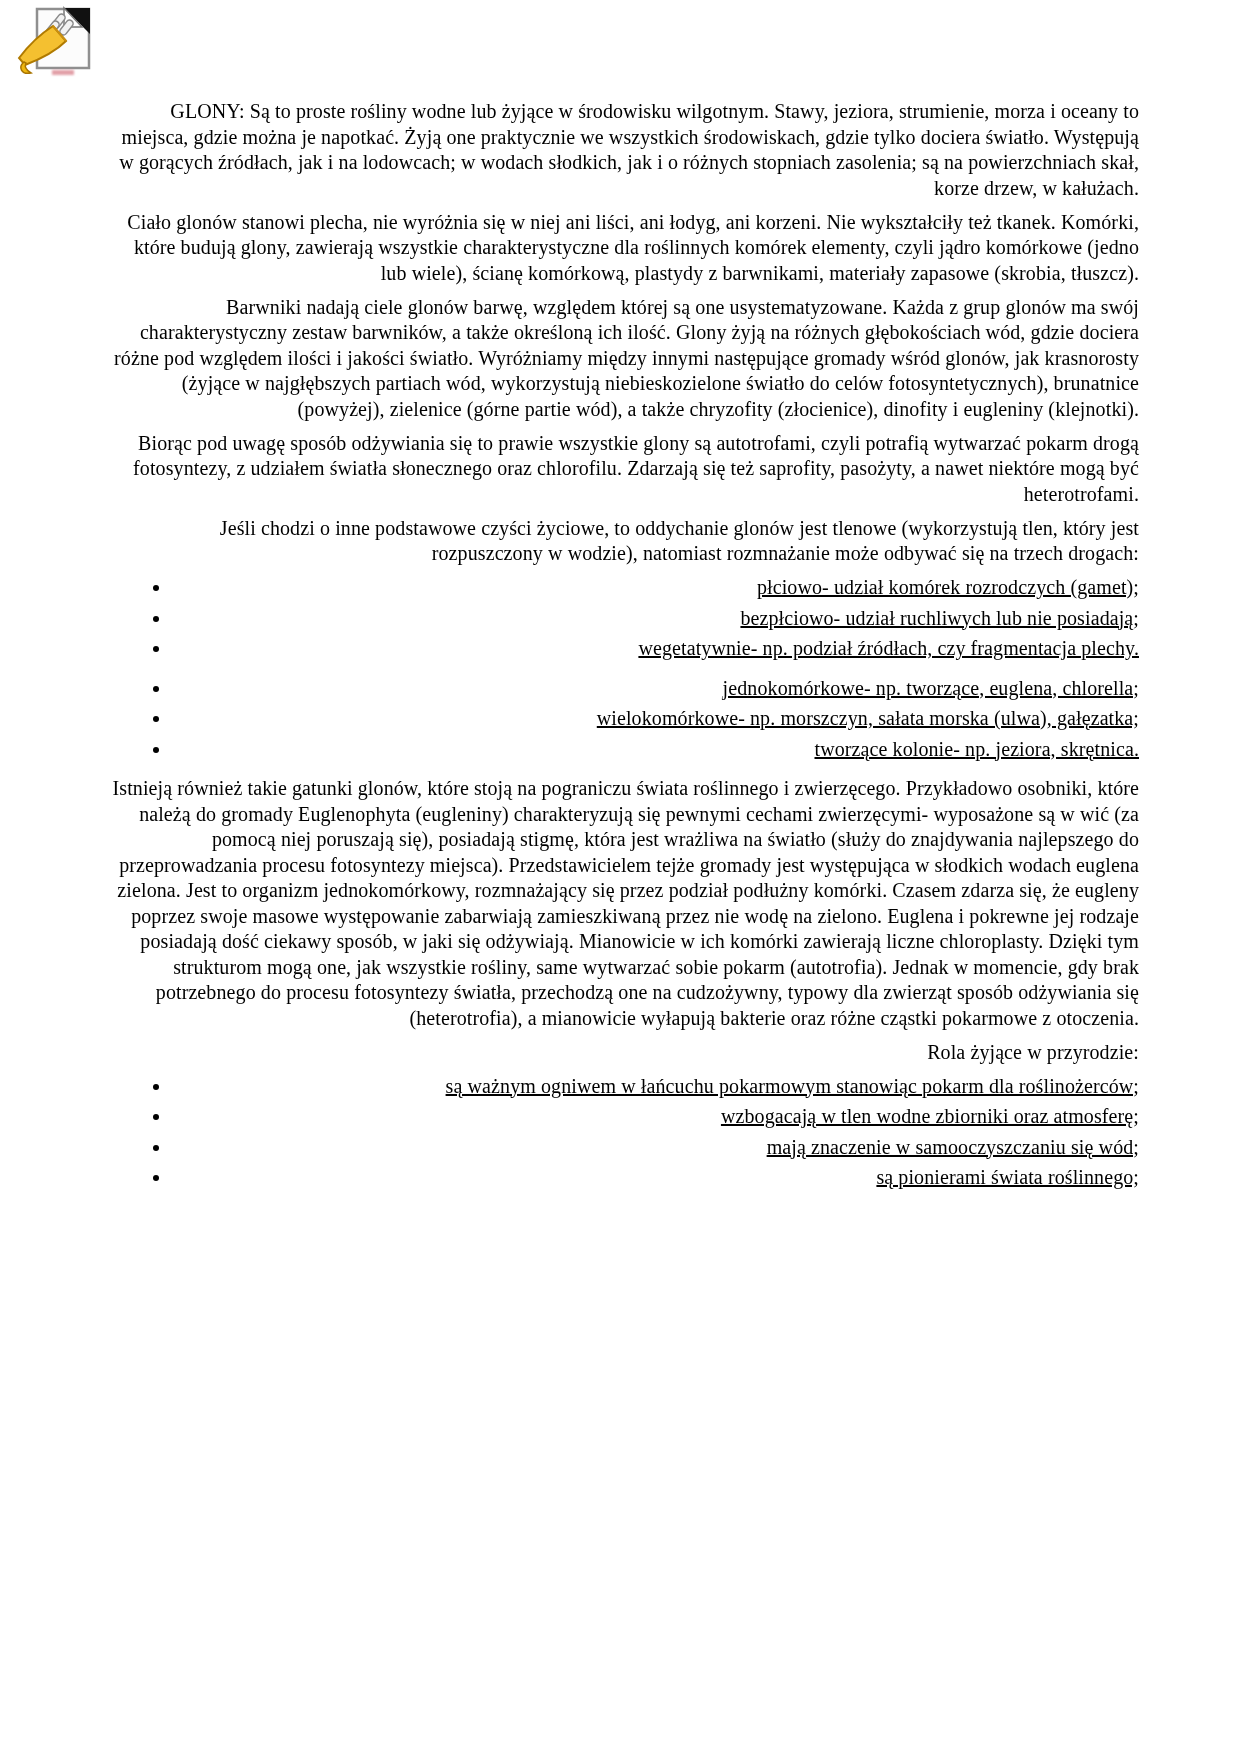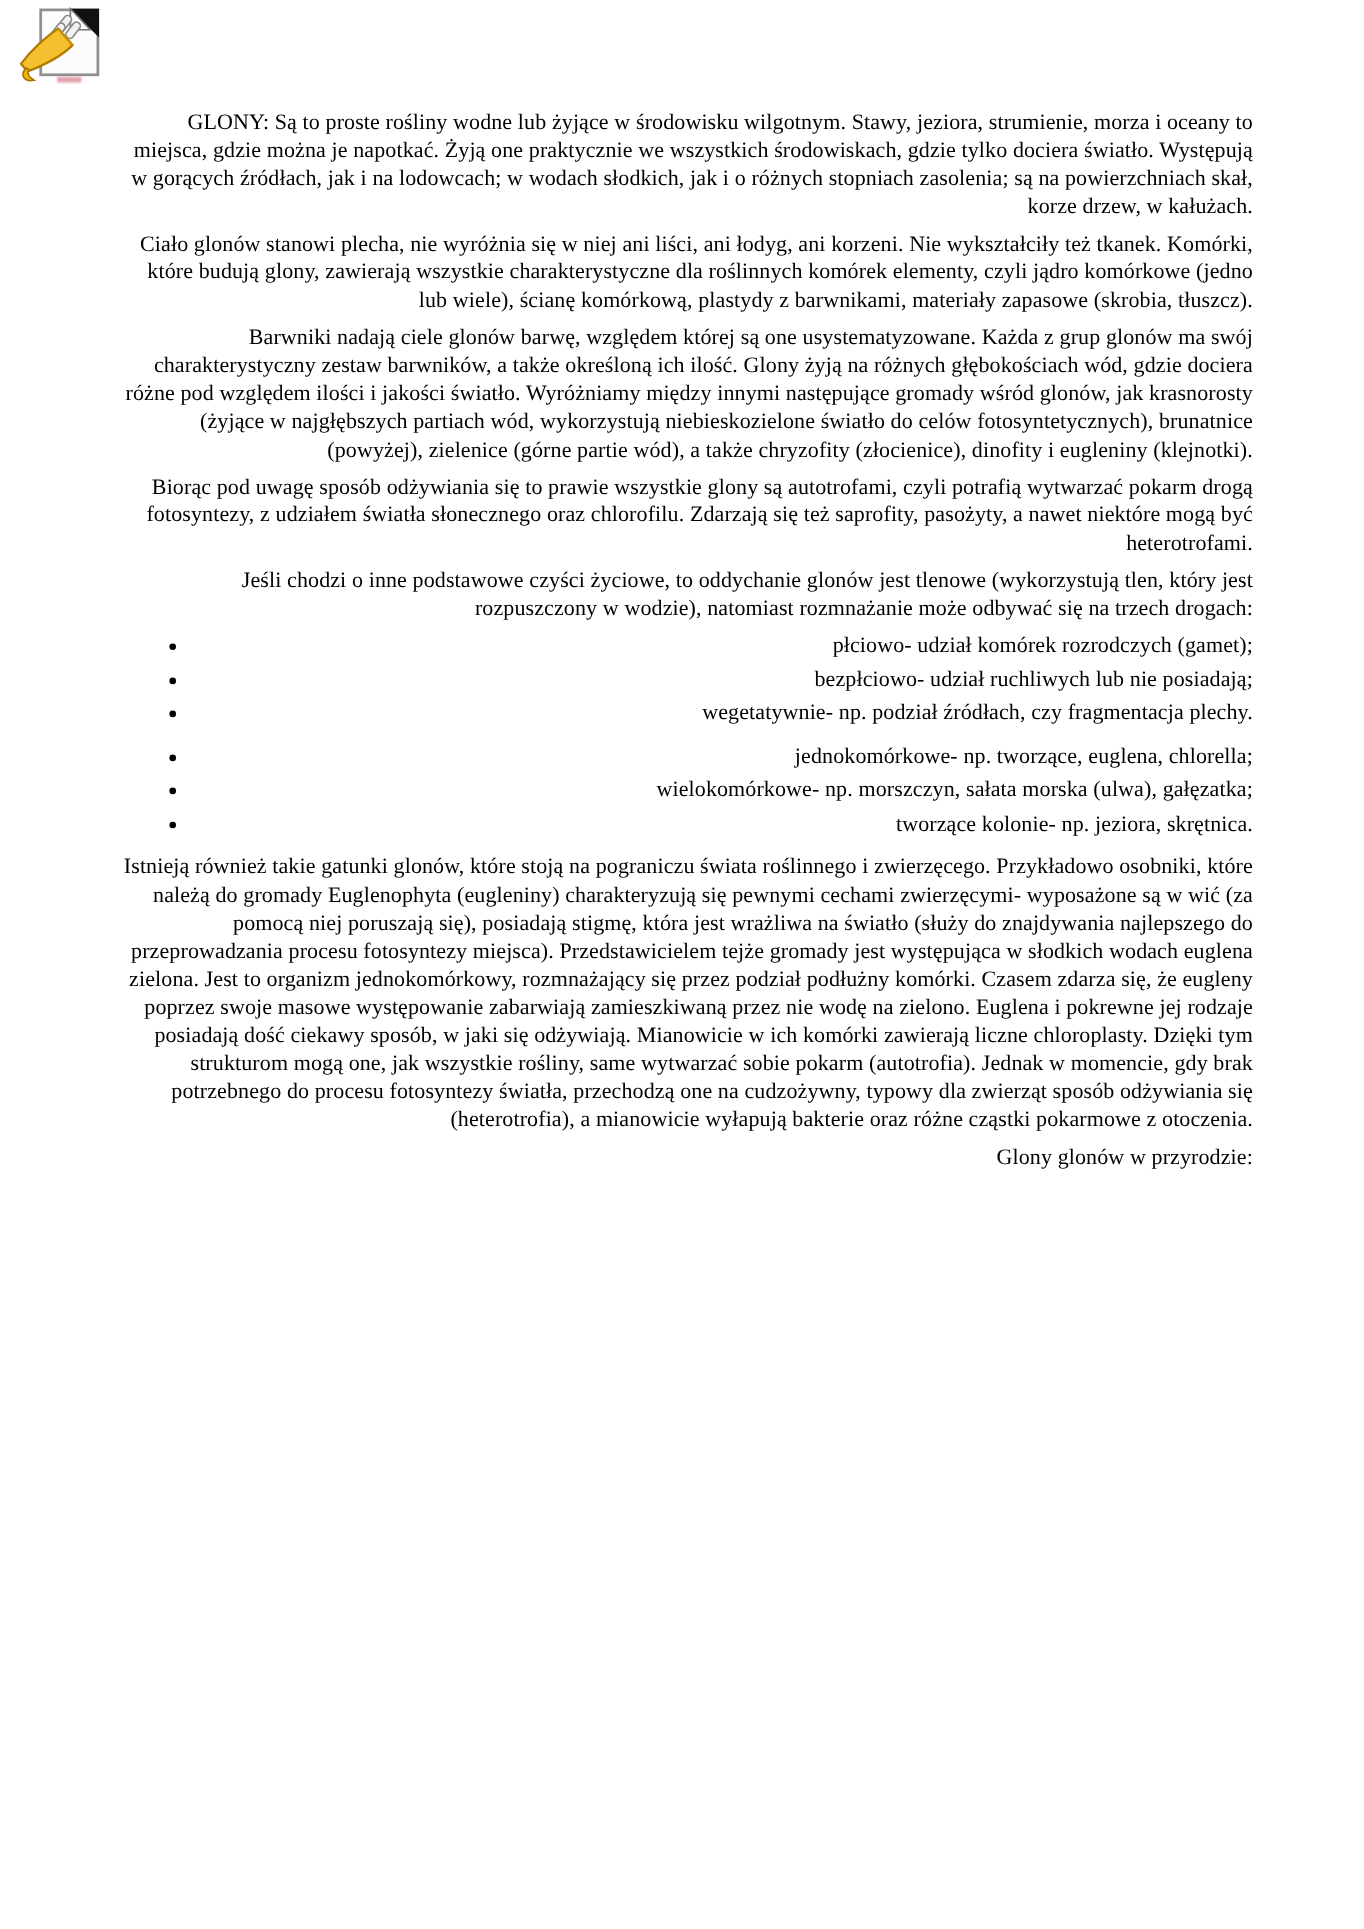--- a/index.html
+++ b/index.html
@@ -42,20 +42,21 @@
     text-align: right;
     letter-spacing: 0.1px;
   }
   .content p {
     margin: 0 0 8.5px 0;
   }
   .content ul {
     margin: 6px 0 14px 0;
     padding: 0 0 0 65px;
     list-style: disc outside;
+    text-decoration: underline;
   }
   .content li {
     margin: 0 0 5px 0;
     line-height: 25.5px;
   }
 </style>
 </head>
 <body>
 
 <div class="doc-icon">
@@ -93,15 +94,21 @@
   </ul>
 
 
   <ul>
     <li>jednokomórkowe- np. tworzące, euglena, chlorella;</li>
     <li>wielokomórkowe- np. morszczyn, sałata morska (ulwa), gałęzatka;</li>
     <li>tworzące kolonie- np. jeziora, skrętnica.</li>
   </ul>
 
   <p>Istnieją również takie gatunki glonów, które stoją na pograniczu świata roślinnego i zwierzęcego. Przykładowo osobniki, które należą do gromady Euglenophyta (eugleniny) charakteryzują się pewnymi cechami zwierzęcymi- wyposażone są w wić (za pomocą niej poruszają się), posiadają stigmę, która jest wrażliwa na światło (służy do znajdywania najlepszego do przeprowadzania procesu fotosyntezy miejsca). Przedstawicielem tejże gromady jest występująca w słodkich wodach euglena zielona. Jest to organizm jednokomórkowy, rozmnażający się przez podział podłużny komórki. Czasem zdarza się, że eugleny poprzez swoje masowe występowanie zabarwiają zamieszkiwaną przez nie wodę na zielono. Euglena i pokrewne jej rodzaje posiadają dość ciekawy sposób, w jaki się odżywiają. Mianowicie w ich komórki zawierają liczne chloroplasty. Dzięki tym strukturom mogą one, jak wszystkie rośliny, same wytwarzać sobie pokarm (autotrofia). Jednak w momencie, gdy brak potrzebnego do procesu fotosyntezy światła, przechodzą one na cudzożywny, typowy dla zwierząt sposób odżywiania się (heterotrofia), a mianowicie wyłapują bakterie oraz różne cząstki pokarmowe z otoczenia.</p>
-  <p>Glony glonów w przyrodzie:</p>
+  <p>Rola żyjące w przyrodzie:</p>
 
+  <ul>
+    <li>są ważnym ogniwem w łańcuchu pokarmowym stanowiąc pokarm dla roślinożerców;</li>
+    <li>wzbogacają w tlen wodne zbiorniki oraz atmosferę;</li>
+    <li>mają znaczenie w samooczyszczaniu się wód;</li>
+    <li>są pionierami świata roślinnego;</li>
+  </ul>
 </div>
 
 </body></html>

